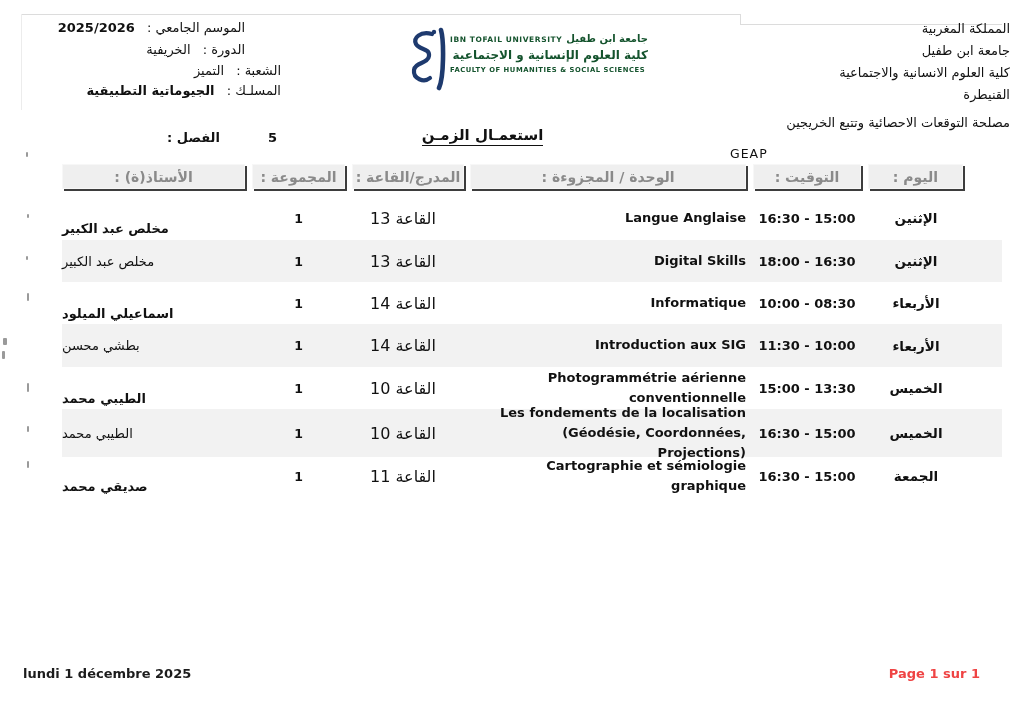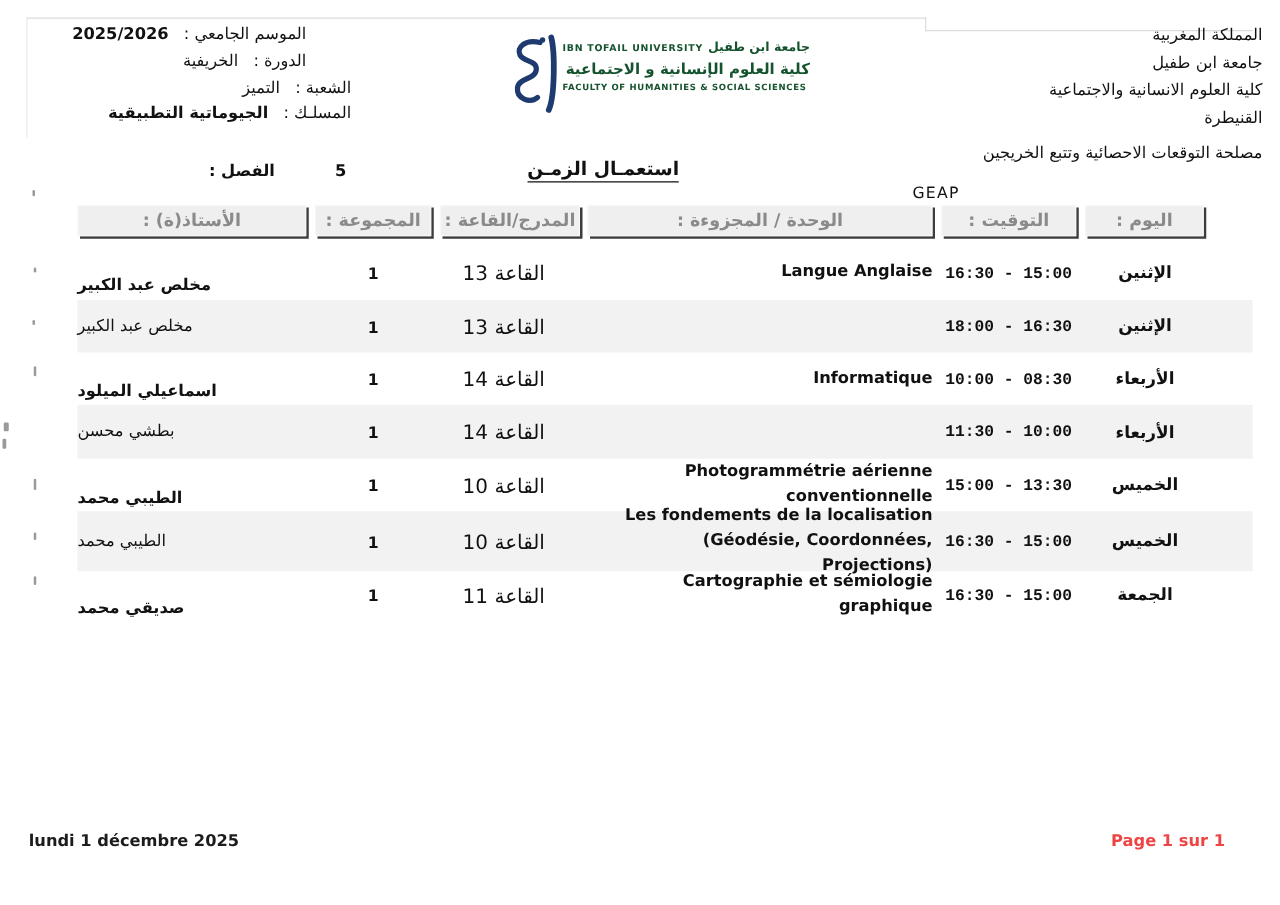--- a/index.html
+++ b/index.html
@@ -56,21 +56,21 @@
   .c-prof{left:0;width:183px;justify-content:flex-end;padding-right:10px;
           font-size:13px;direction:rtl;}
   .c-prof.bold{font-weight:bold;}
   .c-group{left:190px;width:93px;justify-content:center;font-size:12.5px;font-weight:bold;}
   .c-room{left:285px;width:112px;justify-content:center;font-size:16px;direction:rtl;}
   .c-unit{left:408px;width:278px;justify-content:flex-end;text-align:right;
           font-size:13px;font-weight:bold;flex-direction:column;align-items:flex-end;
           padding-right:2px;line-height:1.55;}
   .c-unit .u1,.c-unit .u2{width:100%;text-align:right;}
   .c-unit{display:flex;justify-content:center;}
-  .c-time{left:691px;width:108px;justify-content:center;font-size:13px;font-weight:bold;direction:ltr;font-family:Liberation Mono, monospace;}
+  .c-time{left:691px;width:108px;justify-content:center;font-size:13px;font-weight:bold;direction:ltr;}
   .c-day{left:806px;width:96px;justify-content:center;font-size:13.5px;font-weight:bold;direction:rtl;}
 
   
   .footer-date{position:absolute;left:23px;top:666px;font-size:13px;font-weight:600;color:#1c1c1c;}
   .footer-page{position:absolute;right:44px;top:666px;font-size:13px;font-weight:600;color:#ef4444;}
 
   
   .artifact{position:absolute;background:#9a9a9a;border-radius:1px;}
 </style>
 </head>
@@ -149,40 +149,48 @@
       <div class="u2"></div>
     </div>
     <div class="cell c-time">16:30 - 15:00</div>
     <div class="cell c-day">الإثنين</div>
   </div>
 
   <div class="trow shaded" style="height: 42px;">
     <div class="cell c-prof">مخلص عبد الكبير</div>
     <div class="cell c-group">1</div>
     <div class="cell c-room">القاعة 13</div>
+    <div class="cell c-unit">
+      <div class="u1">Digital Skills</div>
+      <div class="u2"></div>
+    </div>
     <div class="cell c-time">18:00 - 16:30</div>
     <div class="cell c-day">الإثنين</div>
   </div>
 
   <div class="trow" style="height: 42px;">
     <div class="cell c-prof bold">اسماعيلي الميلود</div>
     <div class="cell c-group">1</div>
     <div class="cell c-room">القاعة 14</div>
     <div class="cell c-unit">
       <div class="u1">Informatique</div>
       <div class="u2"></div>
     </div>
     <div class="cell c-time">10:00 - 08:30</div>
     <div class="cell c-day">الأربعاء</div>
   </div>
 
   <div class="trow shaded" style="height: 43px;">
     <div class="cell c-prof">بطشي محسن</div>
     <div class="cell c-group">1</div>
     <div class="cell c-room">القاعة 14</div>
+    <div class="cell c-unit">
+      <div class="u1">Introduction aux SIG</div>
+      <div class="u2"></div>
+    </div>
     <div class="cell c-time">11:30 - 10:00</div>
     <div class="cell c-day">الأربعاء</div>
   </div>
 
   <div class="trow" style="height: 42px;">
     <div class="cell c-prof bold">الطيبي محمد</div>
     <div class="cell c-group">1</div>
     <div class="cell c-room">القاعة 10</div>
     <div class="cell c-unit">
       <div class="u1">Photogrammétrie aérienne conventionnelle</div>

